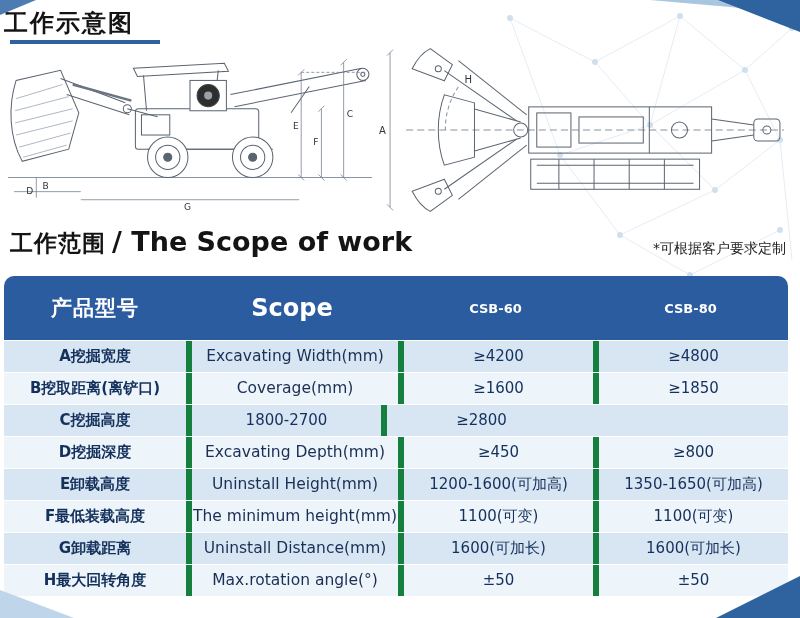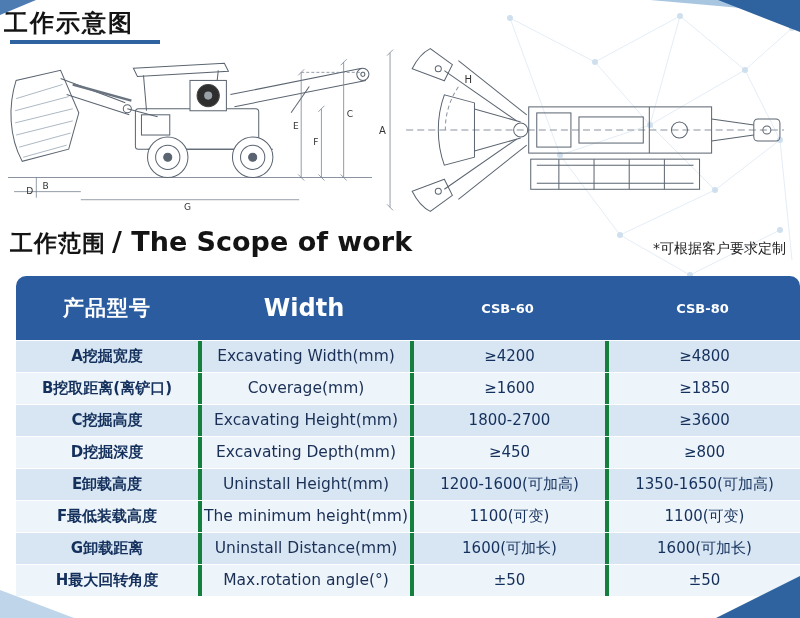--- a/index.html
+++ b/index.html
@@ -35,36 +35,36 @@
 
   .scope-row { position:absolute; left:0; top:226px; width:100%; z-index:2; }
   .scope-title { position:absolute; left:10px; top:0; font-weight:bold; color:#141414; white-space:nowrap; }
   .scope-title .zh { font-size:23px; letter-spacing:1px;text-align:center; }
   .scope-title .en { font-size:27px; margin-left:6px; }
   .custom-note {
     position:absolute; right:14px; top:14px; font-size:14px; color:#1d1d1d; font-weight:500;
   }
 
   
-  .spec-table { position:absolute; left:16px; top:276px; width:784px; z-index:2; }
+  .spec-table { position:absolute; left:4px; top:276px; width:784px; z-index:2; }
   .thead {
     display:flex; height:64px; background:#2a5c9f; color:#fff;
     border-radius:10px 10px 0 0; align-items:stretch;
   }
   .cell { display:flex; align-items:center; justify-content:center; text-align:center; }
   .c-model { width:182px; }
   .c-type  { width:212px; }
   .c-v     { width:195px; }
   .thead .c-model { font-size:21px; font-weight:bold; letter-spacing:1px; }
   .thead .c-type  { font-size:24px; font-weight:bold; }
   .thead .c-v     { font-size:13px; font-weight:bold; }
   .tbody .trow { display:flex; height:32px; border-top:1px solid #ffffff; }
   .tbody .trow:nth-child(odd)  { background:#d8e6f3; }
   .tbody .trow:nth-child(even) { background:#edf4fa; }
-  .trow .cell { border-left:4px solid #15803d; line-height:1.05; }
+  .trow .cell { border-left:6px solid #15803d; line-height:1.05; }
   .trow .cell:first-child { border-left:none; }
   .p-cell { font-weight:bold; font-size:15px; color:#14305c; }
   .t-cell { font-size:15.5px; color:#1a2f55; }
   .v-cell { font-size:15px; color:#14305c; font-weight:500; }
 
   svg text { font-family:"DejaVu Sans","Liberation Sans",sans-serif; }
 </style>
 </head>
 <body>
 
@@ -230,42 +230,41 @@
   <div class="scope-row">
     <div class="scope-title">
       <span class="zh">工作范围</span><span class="en">/ The Scope of work</span>
     </div>
     <div class="custom-note">*可根据客户要求定制</div>
   </div>
 
   <div class="spec-table">
     <div class="thead">
       <div class="cell c-model">产品型号</div>
-      <div class="cell c-type">Width</div>
+      <div class="cell c-type">Scope</div>
       <div class="cell c-v">CSB-60</div>
       <div class="cell c-v">CSB-80</div>
     </div>
     <div class="tbody">
       <div class="trow">
         <div class="cell c-model p-cell">A挖掘宽度</div>
         <div class="cell c-type t-cell">Excavating Width(mm)</div>
         <div class="cell c-v v-cell">≥4200</div>
         <div class="cell c-v v-cell">≥4800</div>
       </div>
       <div class="trow">
         <div class="cell c-model p-cell">B挖取距离(离铲口)</div>
         <div class="cell c-type t-cell">Coverage(mm)</div>
         <div class="cell c-v v-cell">≥1600</div>
         <div class="cell c-v v-cell">≥1850</div>
       </div>
       <div class="trow">
         <div class="cell c-model p-cell">C挖掘高度</div>
-        <div class="cell c-type t-cell">Excavating Height(mm)</div>
         <div class="cell c-v v-cell">1800-2700</div>
-        <div class="cell c-v v-cell">≥3600</div>
+        <div class="cell c-v v-cell">≥2800</div>
       </div>
       <div class="trow">
         <div class="cell c-model p-cell">D挖掘深度</div>
         <div class="cell c-type t-cell">Excavating Depth(mm)</div>
         <div class="cell c-v v-cell">≥450</div>
         <div class="cell c-v v-cell">≥800</div>
       </div>
       <div class="trow">
         <div class="cell c-model p-cell">E卸载高度</div>
         <div class="cell c-type t-cell">Uninstall Height(mm)</div>

